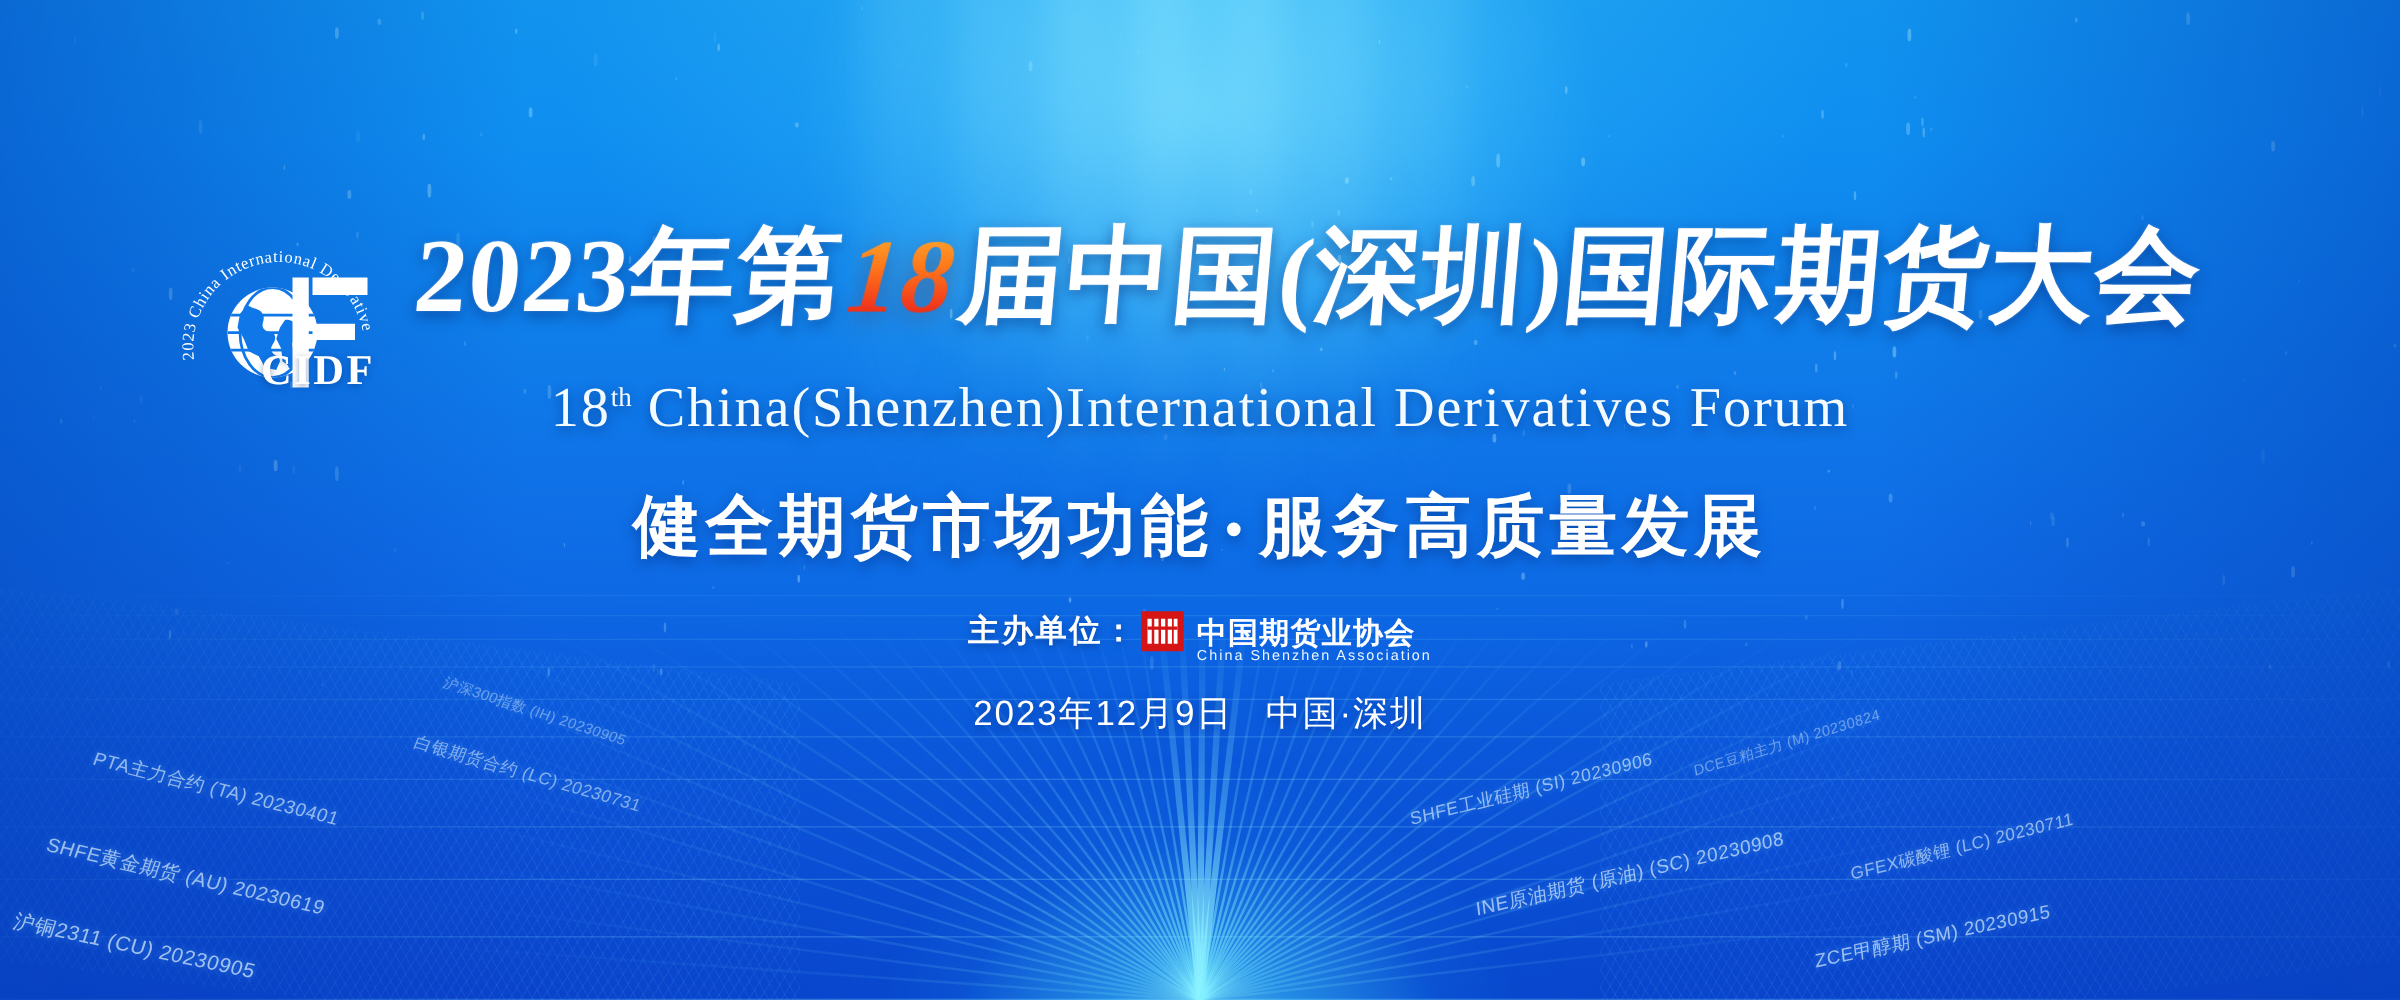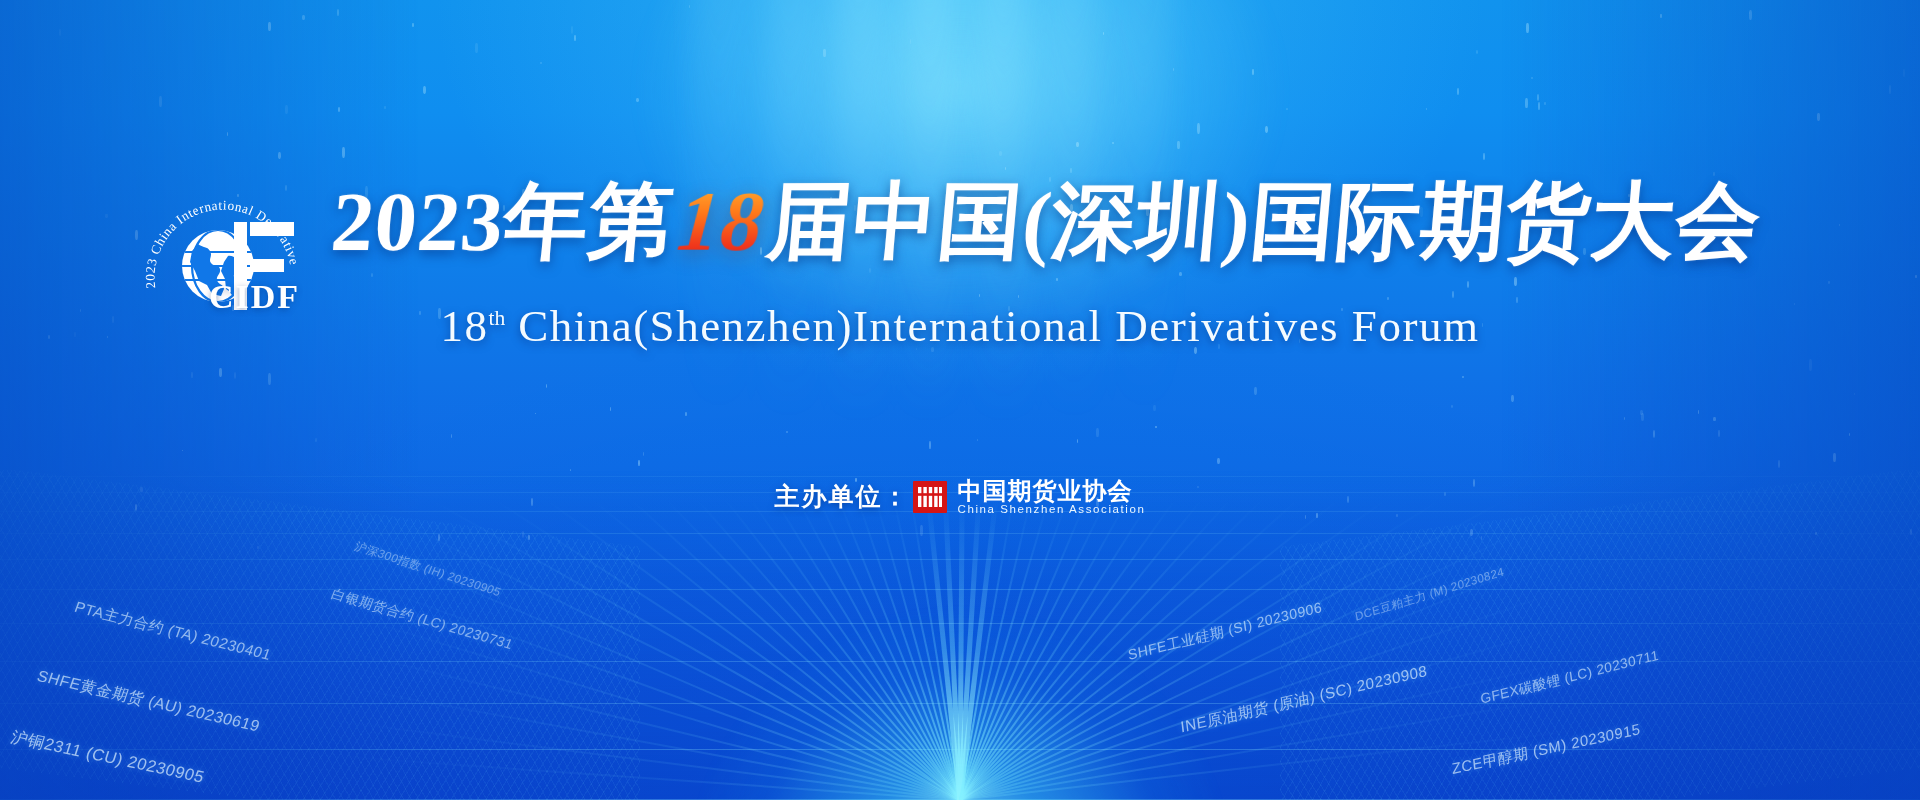--- a/index.html
+++ b/index.html
@@ -180,21 +180,21 @@
     text-shadow:0 2px 6px rgba(2,40,115,.5);
   }
   .cfa-mark {
     width:34px; height:32px; margin:0 10px 0 4px;
     background:#d51515;
     display:flex; align-items:center; justify-content:center;
     border-radius:1px;
   }
   .cfa-mark svg { width:26px; height:22px; }
   .cfa-text { display:flex; flex-direction:column; line-height:1.05; }
-  .cfa-cn { font-size:24px; font-weight:700; color:#ffffff; letter-spacing:1px; }
+  .cfa-cn { font-size:24px; font-weight:700; color:#ffffff; letter-spacing:1px;margin-top:16px; }
   .cfa-en { font-size:11.5px; color:#eaf6ff; letter-spacing:1.6px; }
   .org-second {
     font-size:24px; font-weight:700; color:#ffffff; letter-spacing:1px;
     margin-left:34px;
     text-shadow:0 2px 6px rgba(2,40,115,.5);
   }
 
   
   .dateline {
     position:absolute; left:0; right:0; top:552px;
@@ -518,33 +518,39 @@
   <div class="headline">
     <span class="seg">2023年第</span>
       <span class="hot">18</span>
       <span class="seg">届中国(深圳)国际期货大会</span>
   </div>
 
   <div class="english">
     <span>18</span><sup>th</sup><span> China(Shenzhen)International Derivatives Forum</span>
   </div>
 
+  <div class="slogan">
+    <span>健全期货市场功能</span><span class="dot">•</span><span>服务高质量发展</span>
+  </div>
 
   <div class="organizers">
     <span class="org-label">主办单位：</span>
     <span class="cfa-mark">
       <svg viewBox="0 0 26 22">
         <rect x="1" y="1" width="3.4" height="20" fill="#ffffff"></rect>
         <rect x="6.4" y="1" width="3.4" height="20" fill="#ffffff"></rect>
         <rect x="11.8" y="1" width="3.4" height="20" fill="#ffffff"></rect>
         <rect x="17.2" y="1" width="3.4" height="20" fill="#ffffff"></rect>
         <rect x="22.0" y="1" width="3.0" height="20" fill="#ffffff"></rect>
         <rect x="1" y="7.2" width="24" height="2.6" fill="#d51515"></rect>
       </svg>
     </span>
     <span class="cfa-text">
       <span class="cfa-cn">中国期货业协会</span>
       <span class="cfa-en">China Shenzhen Association</span>
     </span>
   </div>
 
+  <div class="dateline">
+    <span>2023年12月9日</span><span class="gap"></span><span>中国·深圳</span>
+  </div>
 
 </div>
 
 </body></html>

